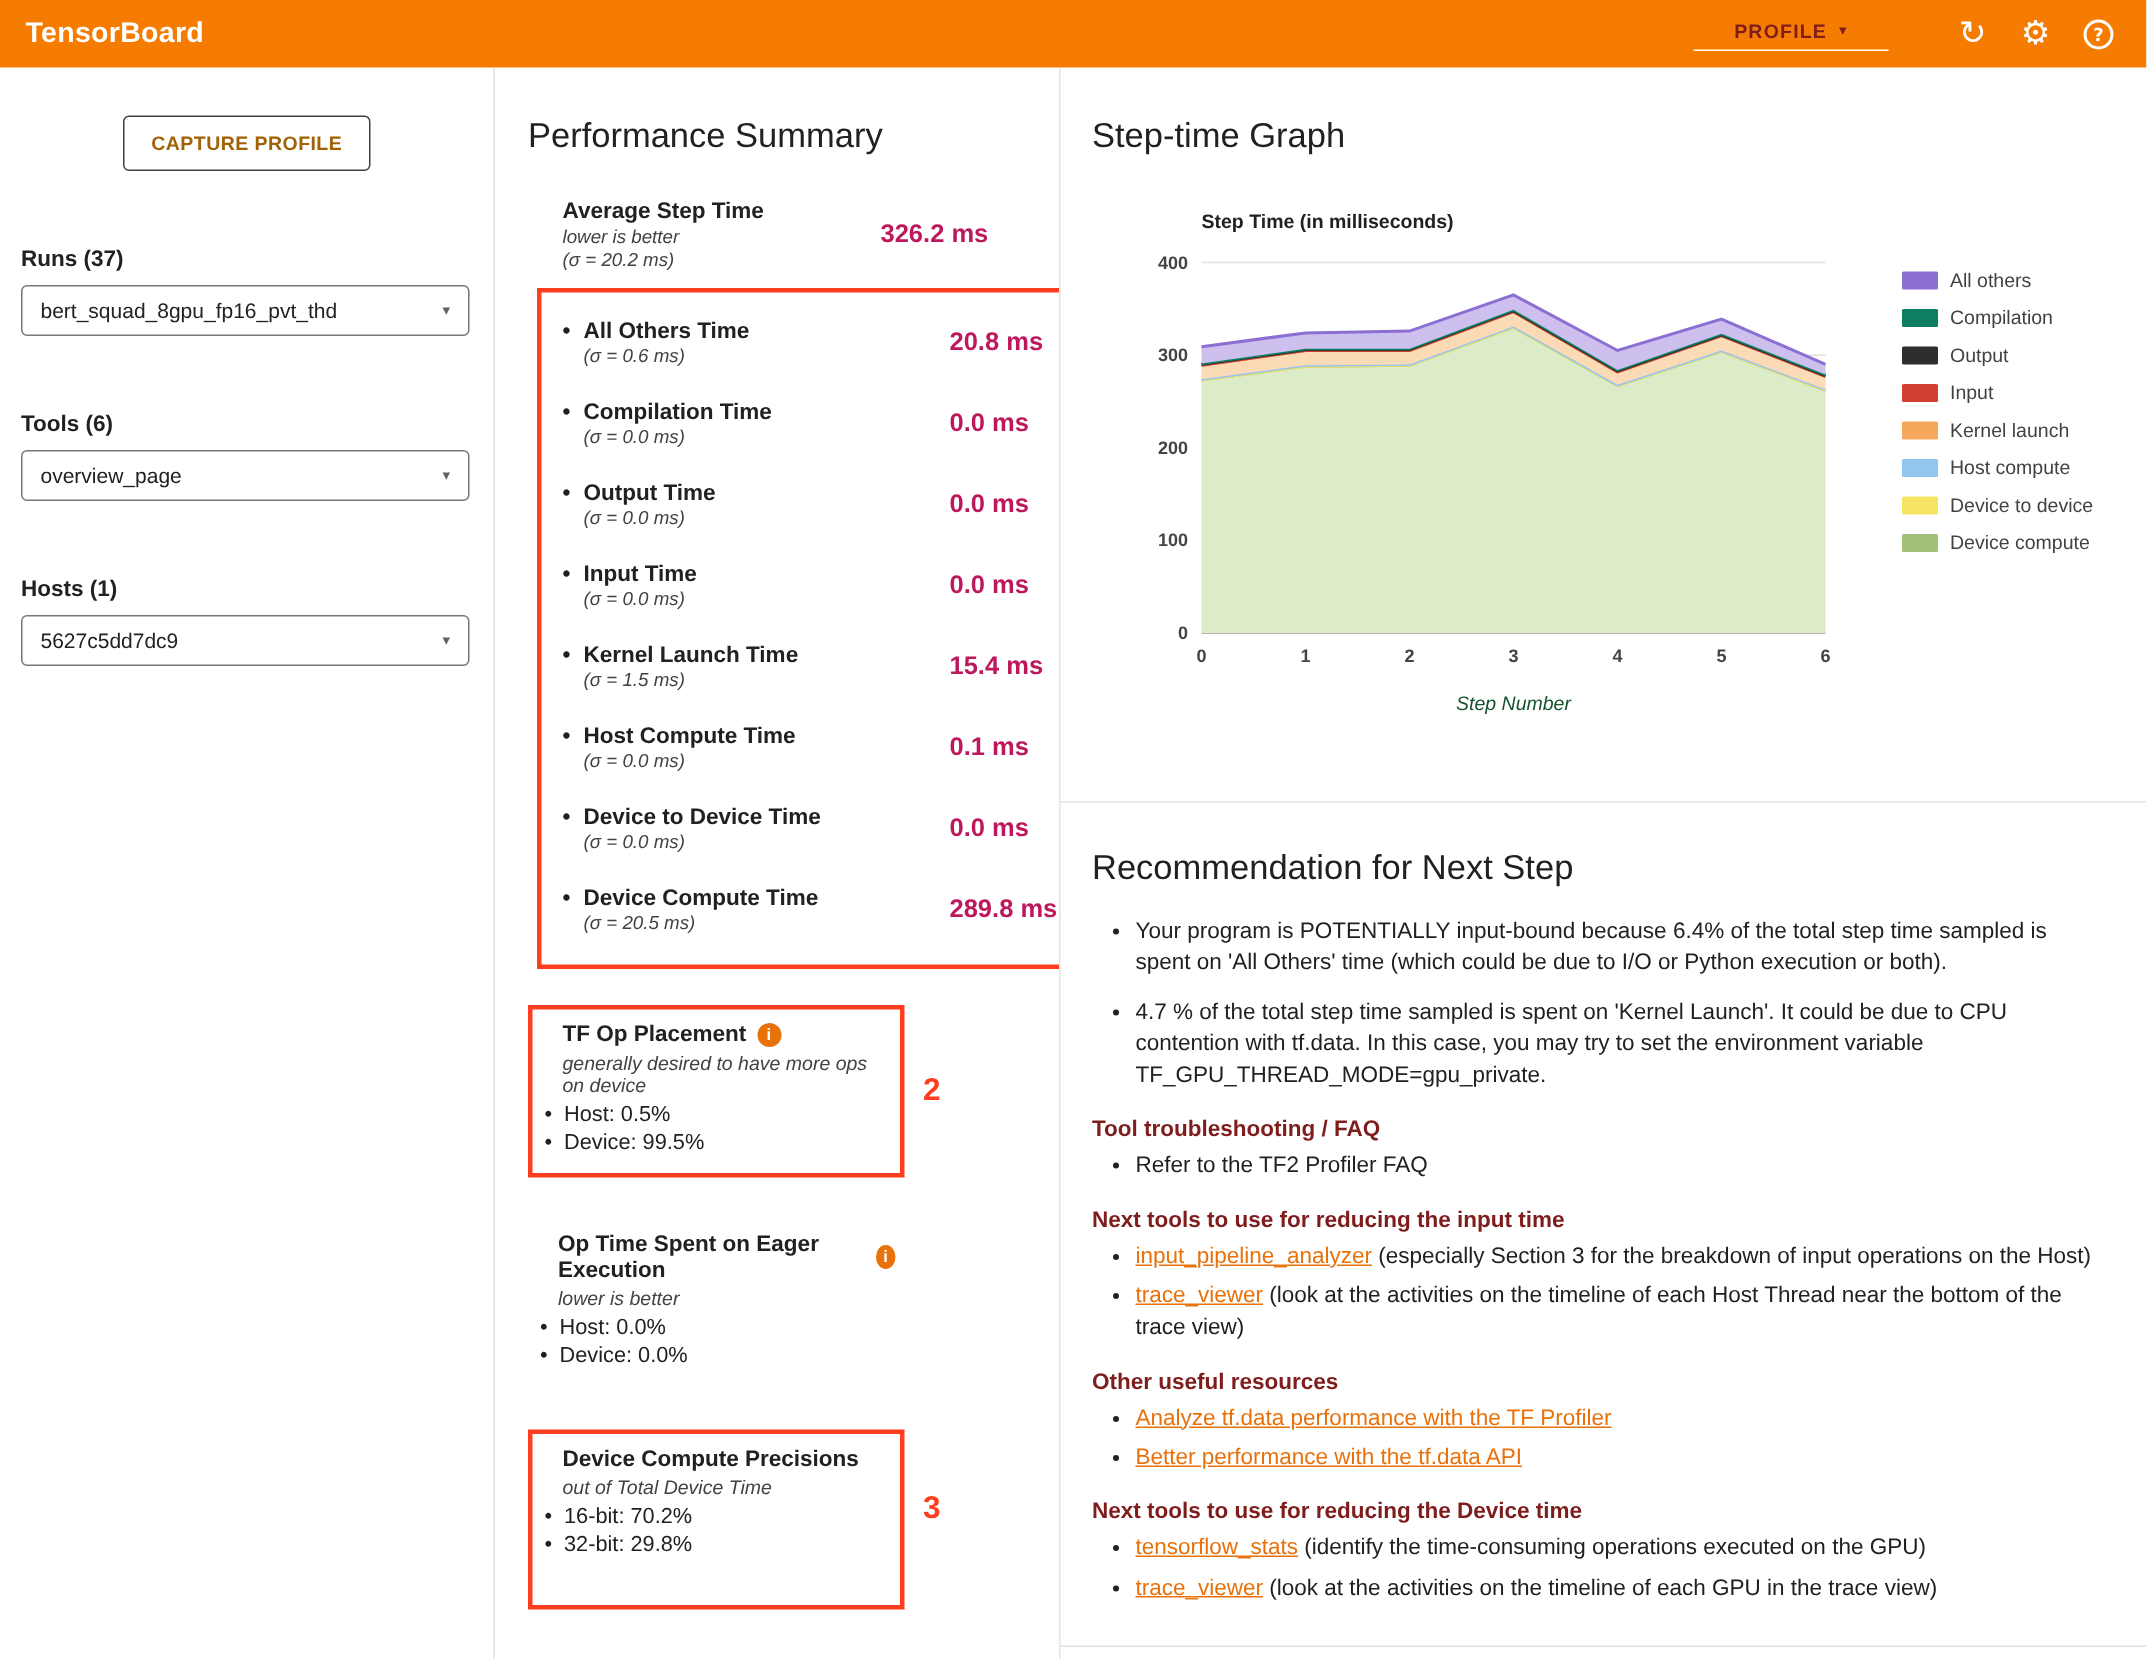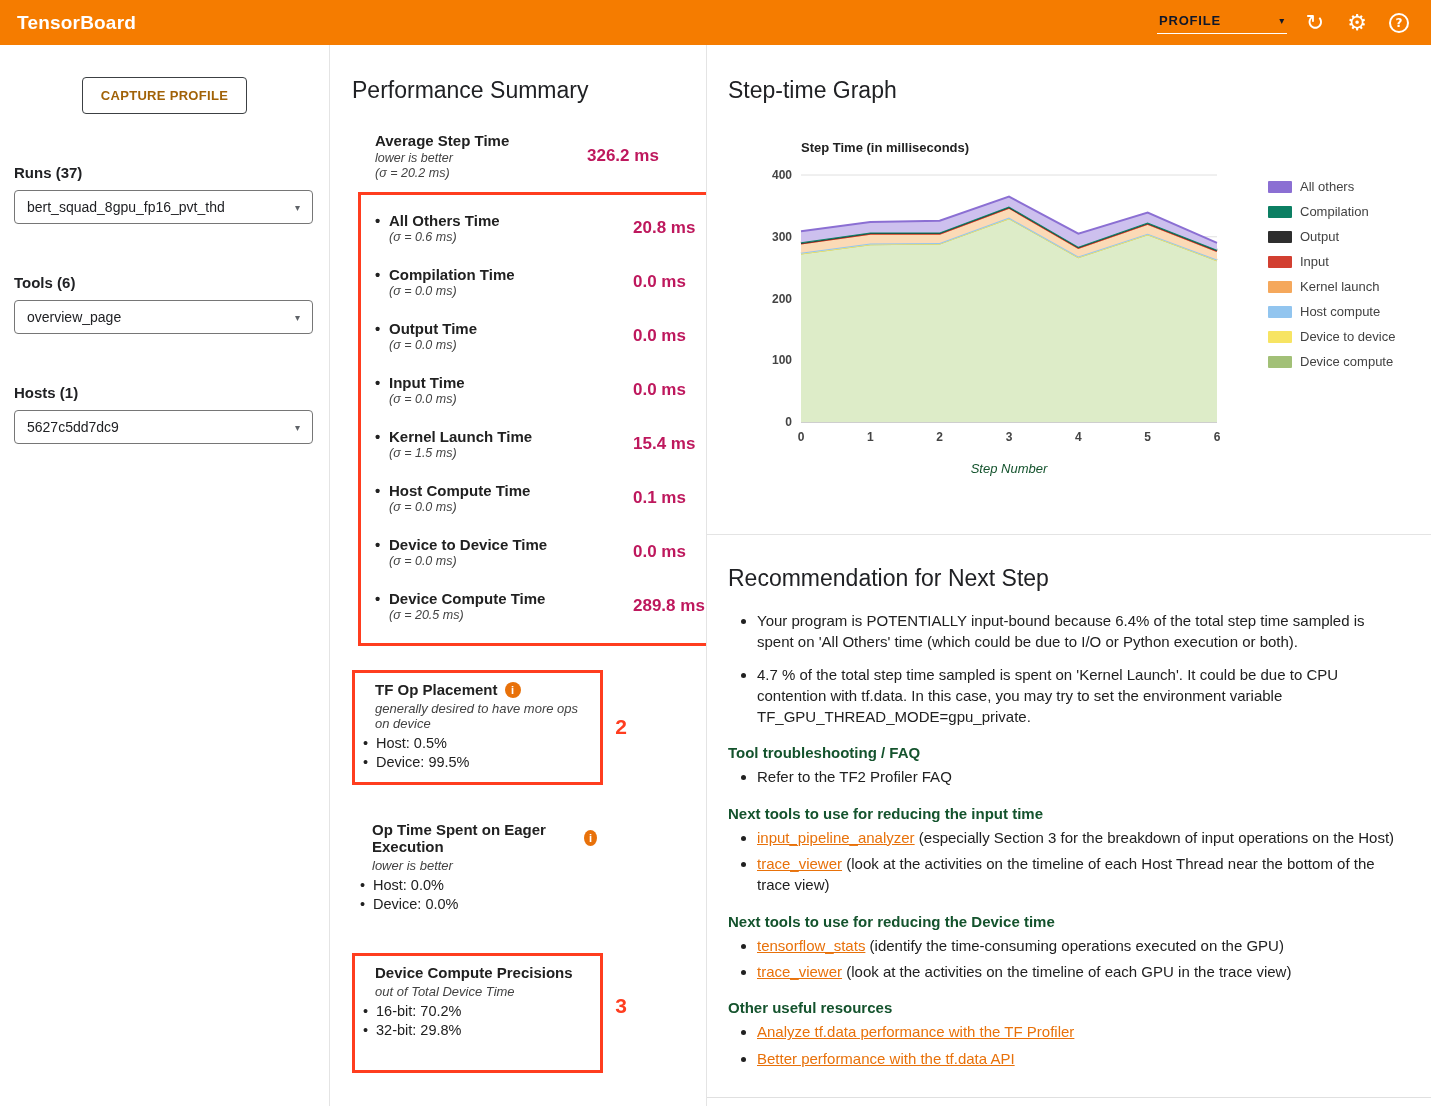--- a/index.html
+++ b/index.html
@@ -9,23 +9,23 @@
   }
   *{box-sizing:border-box;margin:0;padding:0;}
   html,body{width:1431px;height:1106px;overflow:hidden;background:#fff;
     font-family:"Liberation Sans","DejaVu Sans",sans-serif;color:#212121;}
 
   
   .topbar{height:45px;background:var(--accent,#f57c00);display:flex;align-items:center;
     justify-content:space-between;padding:0 14px 0 17px;}
   .tb-title{color:#fff;font-size:19px;font-weight:700;letter-spacing:.2px;}
   .tb-right{display:flex;align-items:center;gap:6px;}
-  .profile-select{display:flex;align-items:center;justify-content:space-between;width:130px;
-    border-bottom:1px solid #fff;color:#0f172a;font-size:13px;font-weight:600;letter-spacing:.8px;
-    padding:2px 2px 5px 2px;margin-right:4px;cursor:pointer;}
+  .profile-select{display:flex;align-items:center;justify-content:center;width:130px;
+    border-bottom:1px solid #fff;color:#7f1d1d;font-size:13px;font-weight:600;letter-spacing:.8px;
+    padding:2px 2px 5px 2px;margin-right:32px;cursor:pointer;}
   .profile-caret{font-size:10px;margin-left:8px;}
   .tb-icon{width:36px;height:36px;display:flex;align-items:center;justify-content:center;
     color:#fff;font-size:22px;cursor:pointer;font-family:"DejaVu Sans",sans-serif;}
   .help-circle{width:20px;height:20px;border:2px solid #fff;border-radius:50%;font-size:12px;
     font-weight:700;display:flex;align-items:center;justify-content:center;}
 
   
   .main{display:flex;height:1061px;}
   .sidebar{width:330px;flex:0 0 330px;border-right:1px solid #e4e4e4;padding-top:30px;}
   .middle{width:377px;flex:0 0 377px;border-right:1px solid #e4e4e4;
@@ -86,21 +86,21 @@
   .legend-label{font-size:13px;color:#424242;}
   .x-axis-label{width:416px;margin-left:45px;text-align:center;font-size:13px;
     font-style:italic;color:#14532d;margin-top:6px;}
 
   
   .reco-panel{padding:30px 24px 0 21px;}
   .reco-panel h2{margin-bottom:18px;}
   .reco-list{list-style:disc;padding-left:29px;max-width:668px;}
   .reco-list li{font-size:15px;line-height:1.42;margin-bottom:11px;color:#212121;}
   .reco-section{margin-top:17px;}
-  .reco-heading{font-size:15px;font-weight:700;color:#14532d;margin-bottom:5px;}
+  .reco-heading{font-size:15px;font-weight:700;color:#7f1d1d;margin-bottom:5px;}
   .reco-section .reco-list li{margin-bottom:5px;}
   a.reco-link{color:var(--link,#e8710a);text-decoration:underline;cursor:pointer;}
   .bottom-line{position:absolute;bottom:8px;left:0;right:0;height:1px;background:#e0e0e0;}
 </style>
 </head>
 <body>
 
 <header class="topbar">
   <div class="tb-title">TensorBoard</div>
   <div class="tb-right">
@@ -352,31 +352,31 @@
 
       <div class="reco-section">
         <div class="reco-heading">Next tools to use for reducing the input time</div>
         <ul class="reco-list">
           <li><a class="reco-link">input_pipeline_analyzer</a><span> (especially Section 3 for the breakdown of input operations on the Host)</span></li>
           <li><a class="reco-link">trace_viewer</a><span> (look at the activities on the timeline of each Host Thread near the bottom of the trace view)</span></li>
         </ul>
       </div>
 
       <div class="reco-section">
+        <div class="reco-heading">Other useful resources</div>
+        <ul class="reco-list">
+          <li><a class="reco-link">Analyze tf.data performance with the TF Profiler</a><span></span></li>
+          <li><a class="reco-link">Better performance with the tf.data API</a><span></span></li>
+        </ul>
+      </div>
+
+      <div class="reco-section">
         <div class="reco-heading">Next tools to use for reducing the Device time</div>
         <ul class="reco-list">
           <li><a class="reco-link">tensorflow_stats</a><span> (identify the time-consuming operations executed on the GPU)</span></li>
           <li><a class="reco-link">trace_viewer</a><span> (look at the activities on the timeline of each GPU in the trace view)</span></li>
         </ul>
       </div>
-
-      <div class="reco-section">
-        <div class="reco-heading">Other useful resources</div>
-        <ul class="reco-list">
-          <li><a class="reco-link">Analyze tf.data performance with the TF Profiler</a><span></span></li>
-          <li><a class="reco-link">Better performance with the tf.data API</a><span></span></li>
-        </ul>
-      </div>
     </div>
 
     <div class="bottom-line"></div>
   </section>
 </div>
 
 </body></html>

